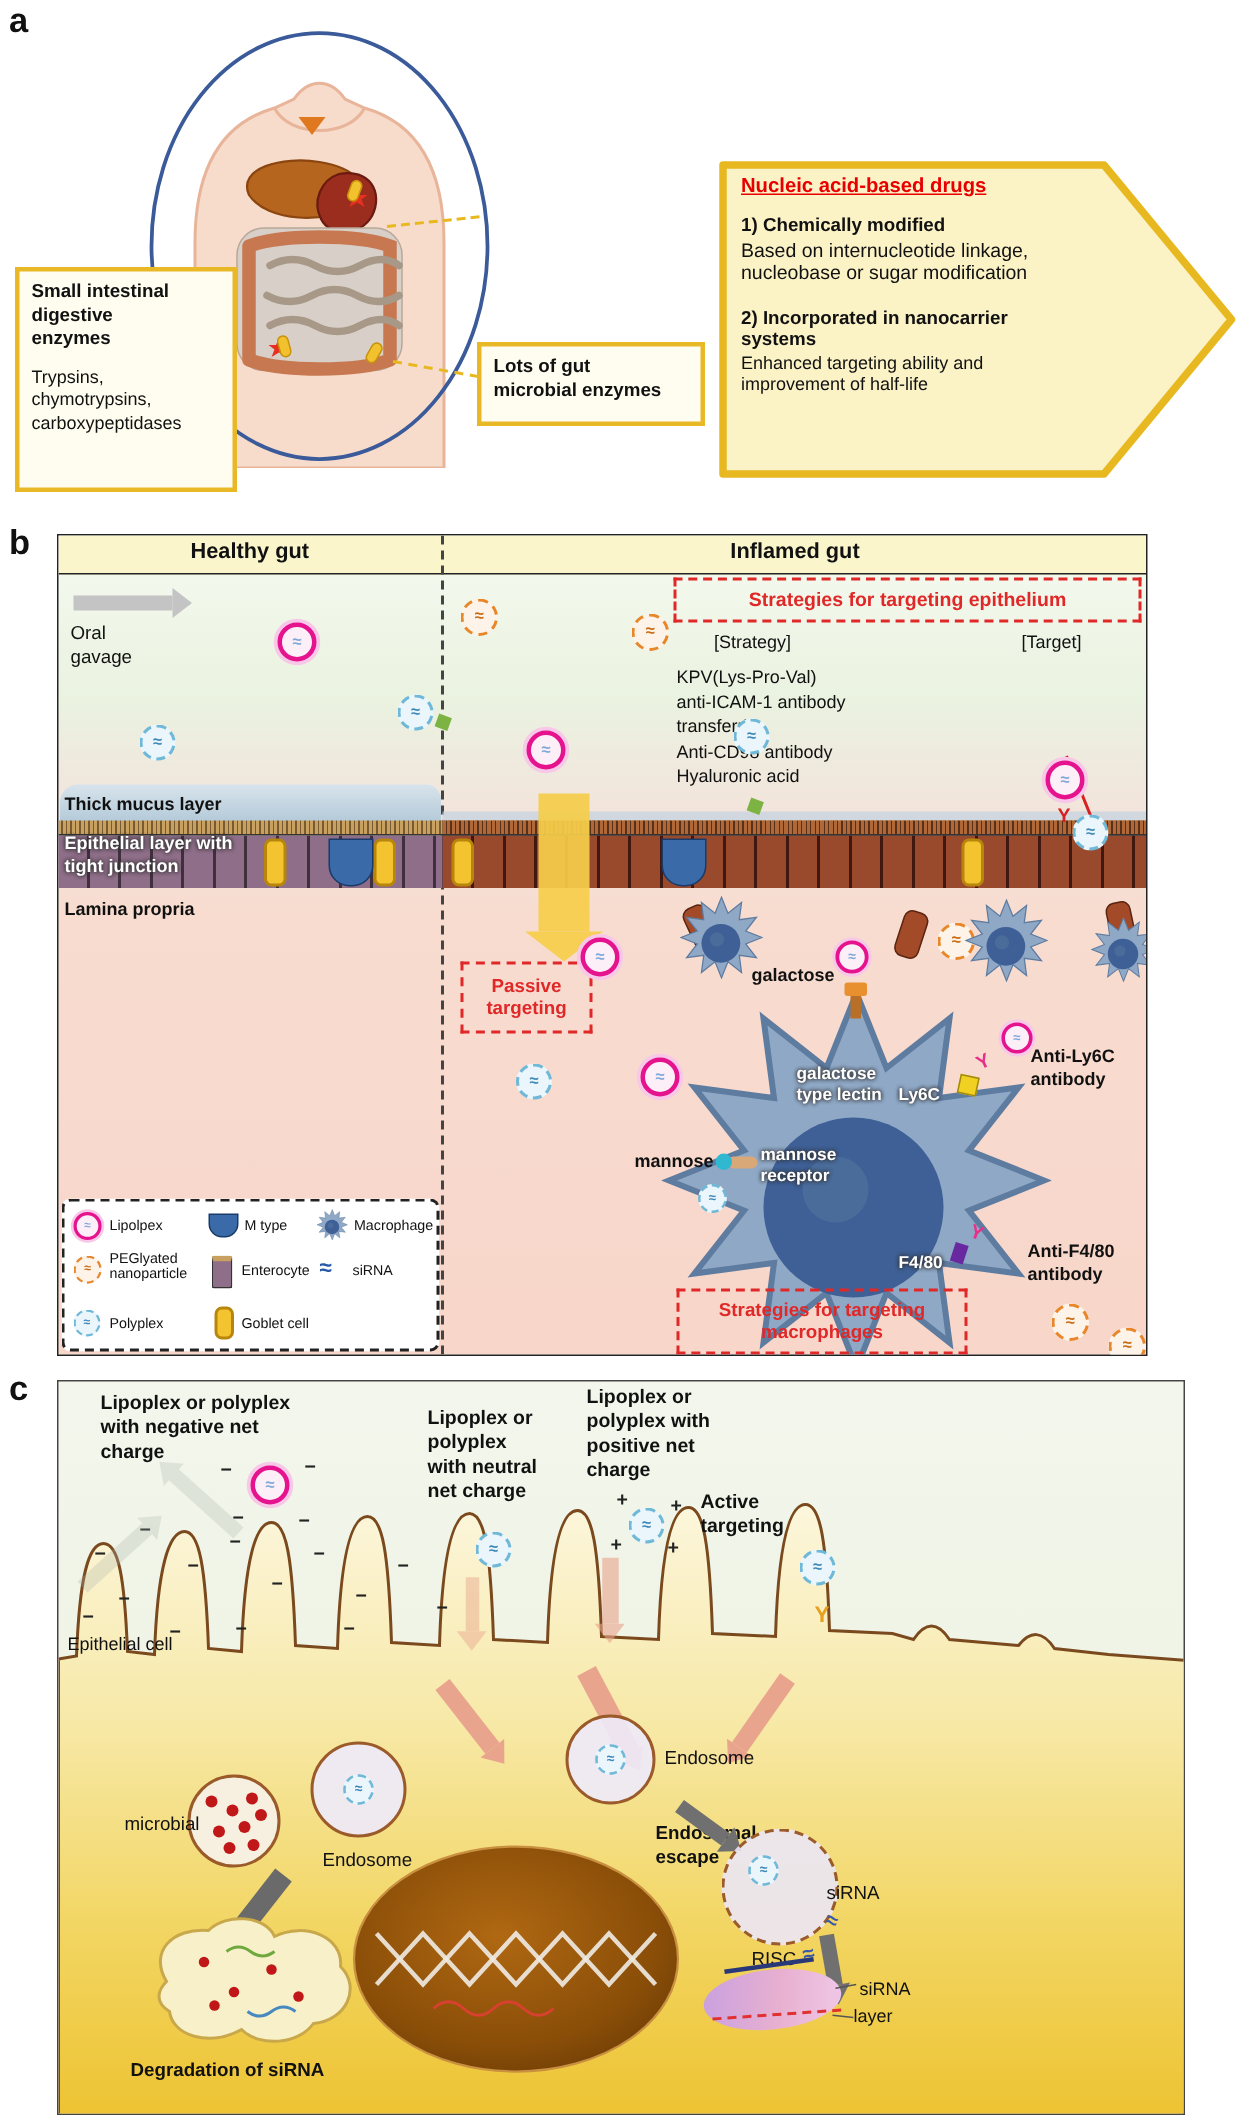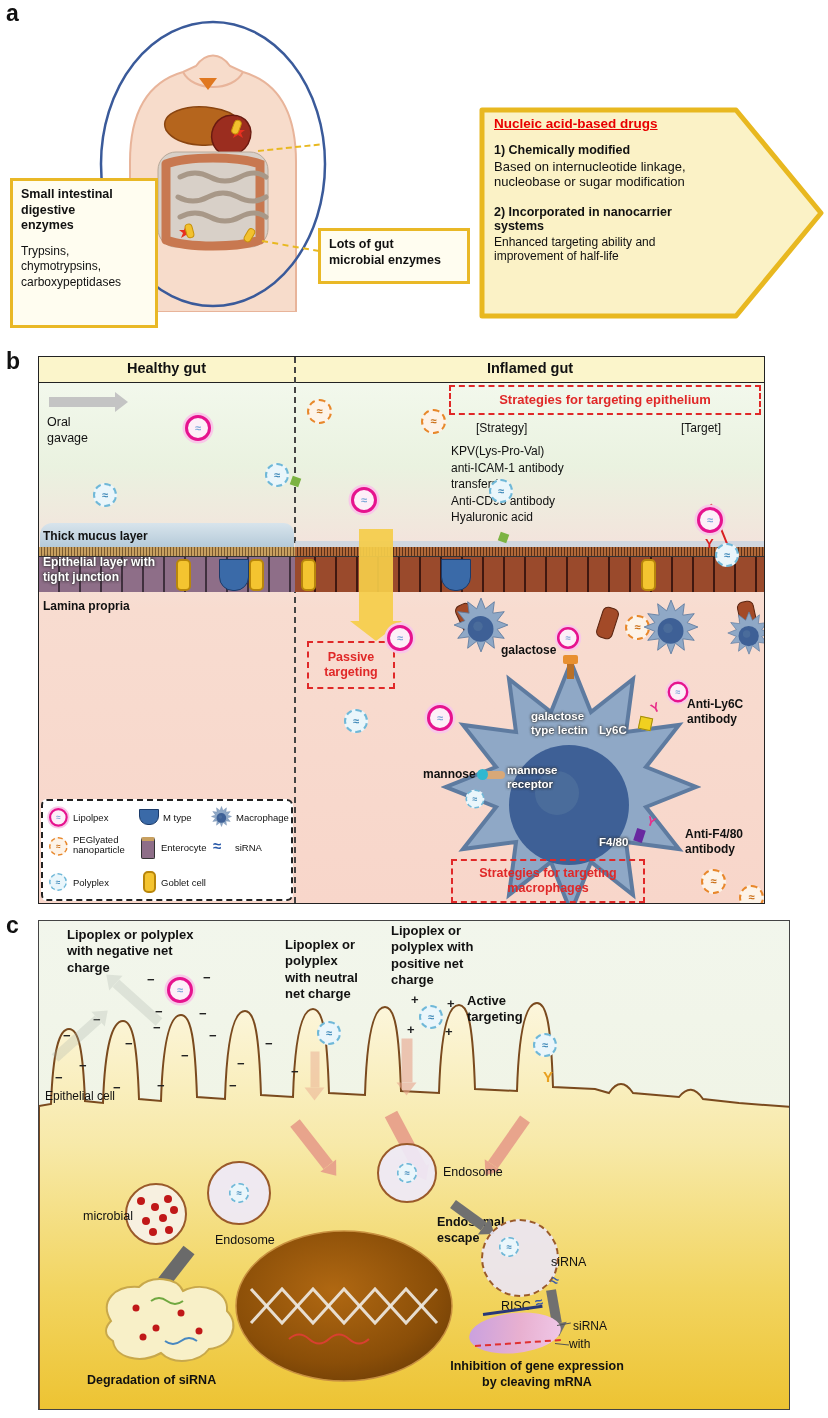--- a/index.html
+++ b/index.html
@@ -435,23 +435,21 @@
     <div class="txt" style="left:512px;top:334px;font-size:12.5px">siRNA</div>
 
     <div class="harr" style="left:512px;top:364px;width:34px;--c:#707070;transform:rotate(80deg)"></div>
     <div class="txt" style="left:462px;top:378px;font-size:12.5px">RISC</div>
     <div class="risc" style="left:430px;top:392px"></div>
     <div class="sirna-line" style="left:444px;top:392px;width:60px;transform:rotate(-8deg)"></div>
     <div class="mrna-line" style="left:436px;top:424px;width:86px;transform:rotate(-4deg)"></div>
     <div class="tick" style="left:518px;top:404px;width:14px;transform:rotate(-10deg)"></div>
     <div class="tick" style="left:516px;top:422px;width:14px;transform:rotate(6deg)"></div>
     <div class="txt" style="left:534px;top:398px;font-size:12px">siRNA</div>
-    <div class="txt" style="left:530px;top:416px;font-size:12px">with</div>
-    <div class="txt b pre" style="left:368px;top:438px;width:260px;text-align:center;font-size:12.5px">Inhibition of gene expression
-by  cleaving mRNA</div>
+    <div class="txt" style="left:530px;top:416px;font-size:12px">layer</div>
 
     <div class="harr" style="left:150px;top:322px;width:50px;height:14px;--c:#6A6A6A;transform:rotate(128deg)"></div>
     <svg class="abs" style="left:42px;top:352px;width:165px;height:100px" viewBox="0 0 165 100">
       <path d="M30,48 C18,28 34,12 58,14 C70,2 96,4 102,18 C122,8 148,18 146,38 C160,52 150,74 128,76 C118,90 92,92 80,80 C58,92 34,84 32,68 C22,62 24,54 30,48 Z" fill="#F8F0C8" stroke="#C8A84B" stroke-width="2"></path>
       <circle cx="55" cy="35" r="3.5" fill="#C01818"></circle>
         <circle cx="75" cy="55" r="3.5" fill="#C01818"></circle>
       <circle cx="100" cy="40" r="3.5" fill="#C01818"></circle>
         <circle cx="118" cy="58" r="3.5" fill="#C01818"></circle>
       <circle cx="62" cy="64" r="3.5" fill="#C01818"></circle>
       <path d="M70,28 q8,-6 16,0 t16,0" fill="none" stroke="#70A840" stroke-width="2"></path>

